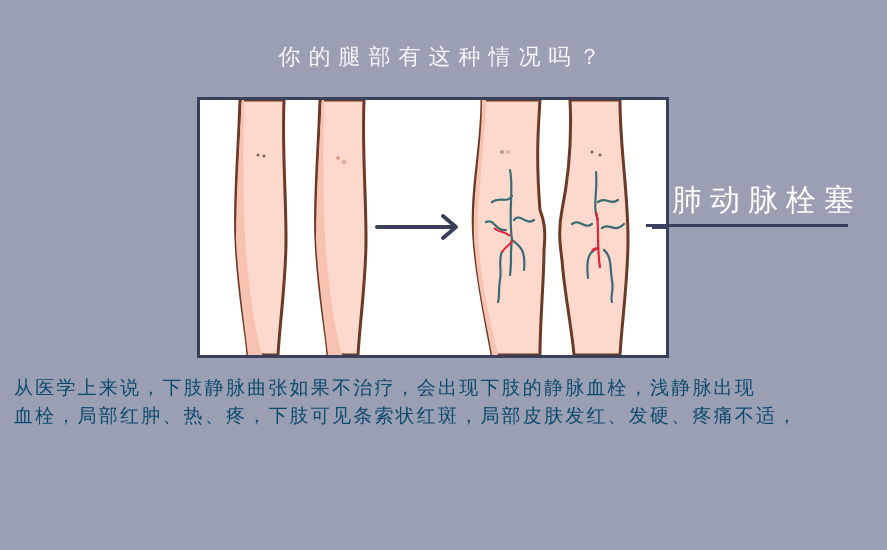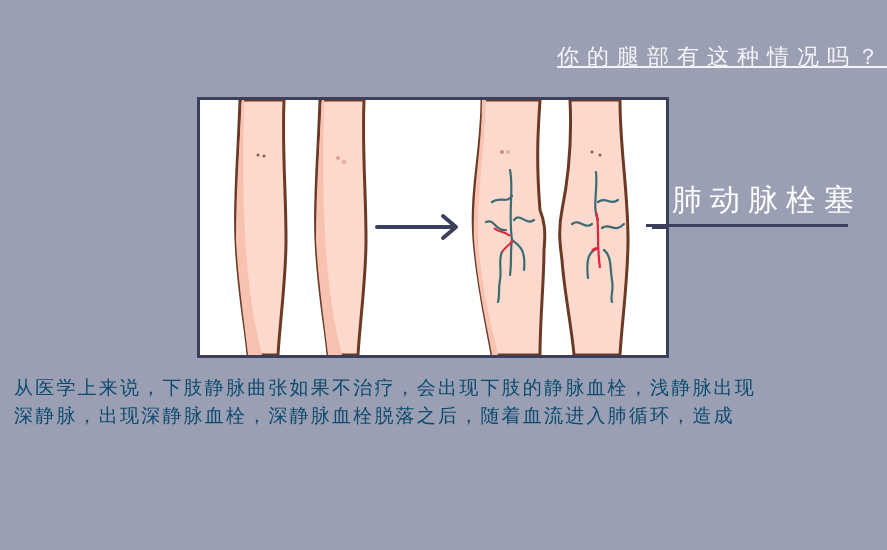--- a/index.html
+++ b/index.html
@@ -5,23 +5,22 @@
   html, body { margin:0; padding:0; }
   body {
     width:887px; height:550px; overflow:hidden;
     background:#9a9fb3;
     font-family: "DejaVu Serif", "Liberation Serif", serif;
     color:#ffffff;
     position:relative;
   }
   .title {
     position:absolute; left:0; top:42px; width:887px;
-    text-align:right; font-size:22px; letter-spacing:8px;
+    text-align:center; font-size:22px; letter-spacing:8px;
     color:#f4f4f8;
-    text-decoration:underline;
   }
   .frame {
     position:absolute; left:197px; top:97px; width:466px; height:255px;
     border:3px solid #3a3f5c; background:#ffffff; overflow:hidden;
   }
   .frame svg { position:absolute; left:0; top:0; }
   .label-line {
     position:absolute; left:646px; top:224px; width:202px; height:3px;
     background:#3a3f5c;
   }
@@ -94,14 +93,14 @@
     </g>
     <line x1="452" y1="127" x2="466" y2="127" stroke="#3a3f5c" stroke-width="4"></line>
   </svg>
 </div>
 
 <div class="label-line"></div>
 <div class="label">肺动脉栓塞</div>
 
 <div class="para">
   <div>从医学上来说，下肢静脉曲张如果不治疗，会出现下肢的静脉血栓，浅静脉出现</div>
-  <div>深静脉，出现深静脉血栓，深静脉血栓脱落之后，随着血流进入肺循环，造成</div>
+  <div>血栓，局部红肿、热、疼，下肢可见条索状红斑，局部皮肤发红、发硬、疼痛不适，</div>
 </div>
 
 </body></html>

